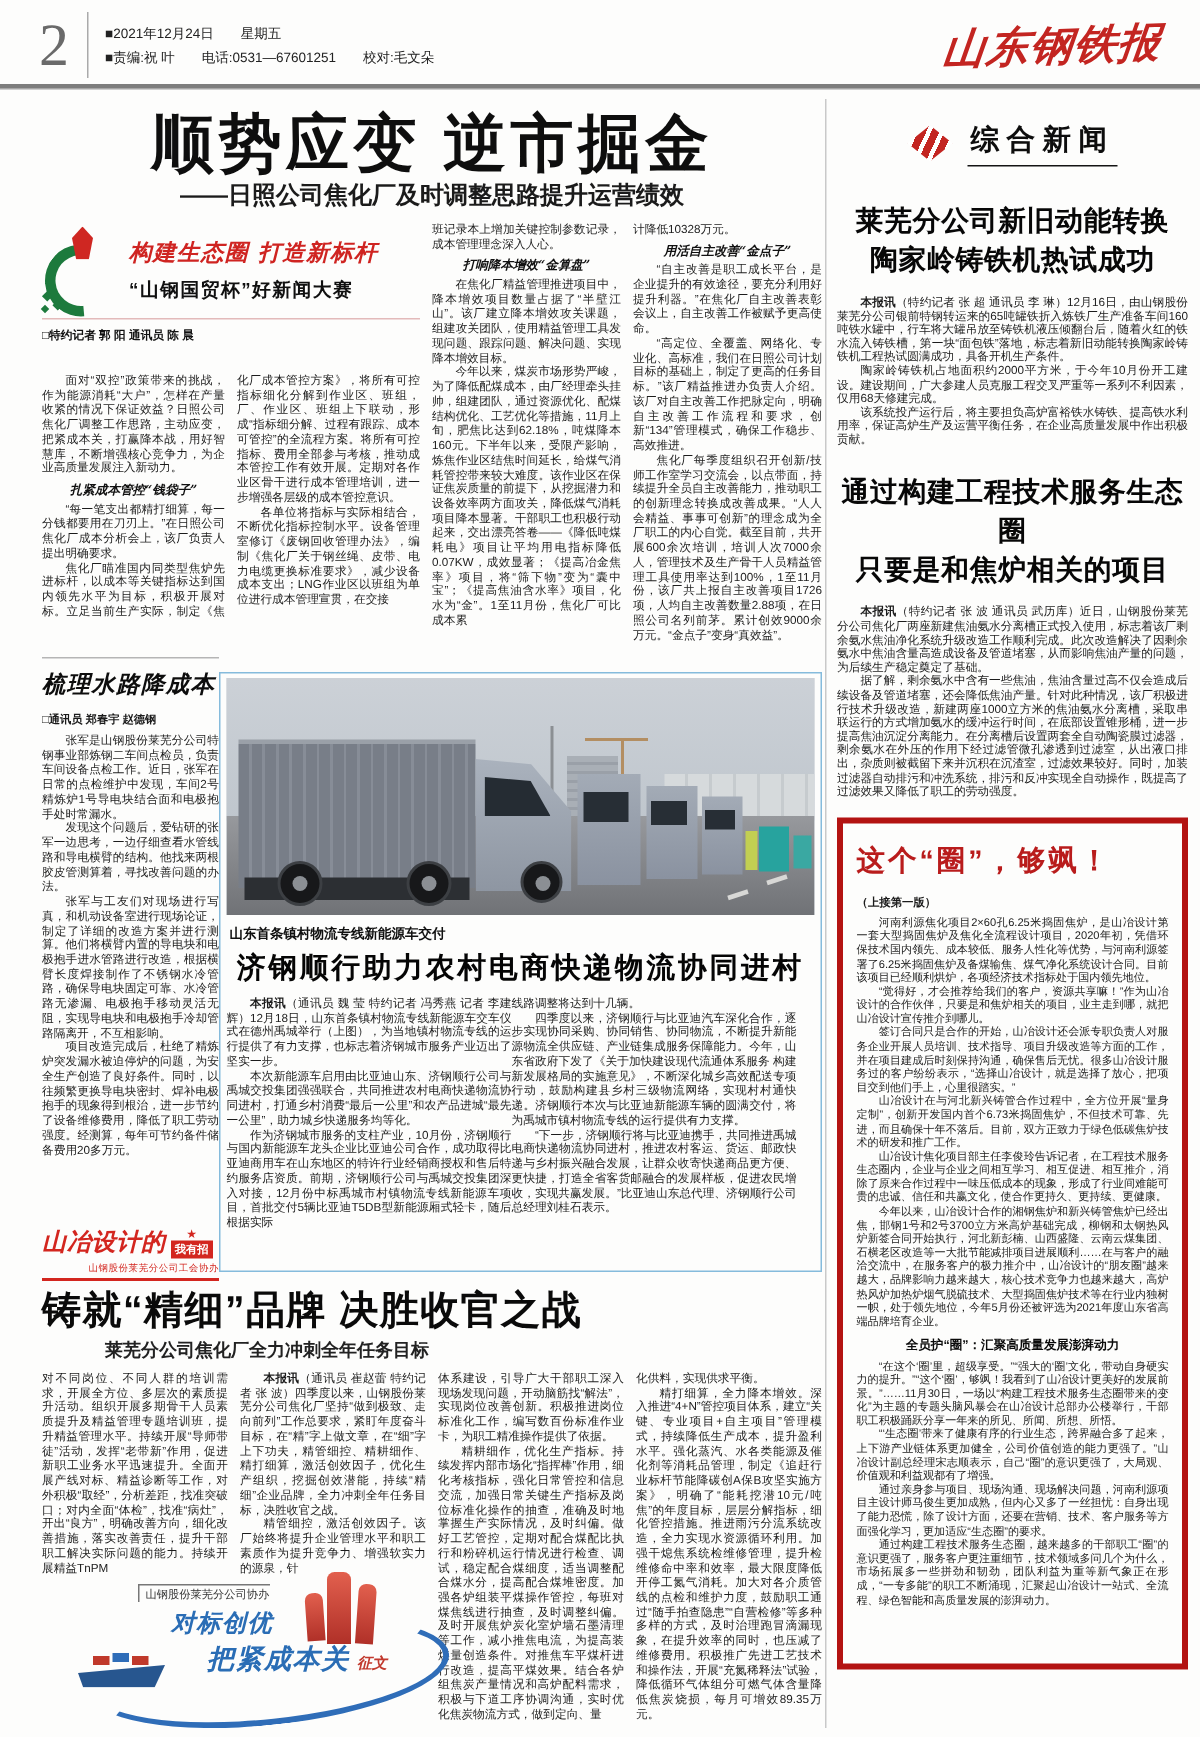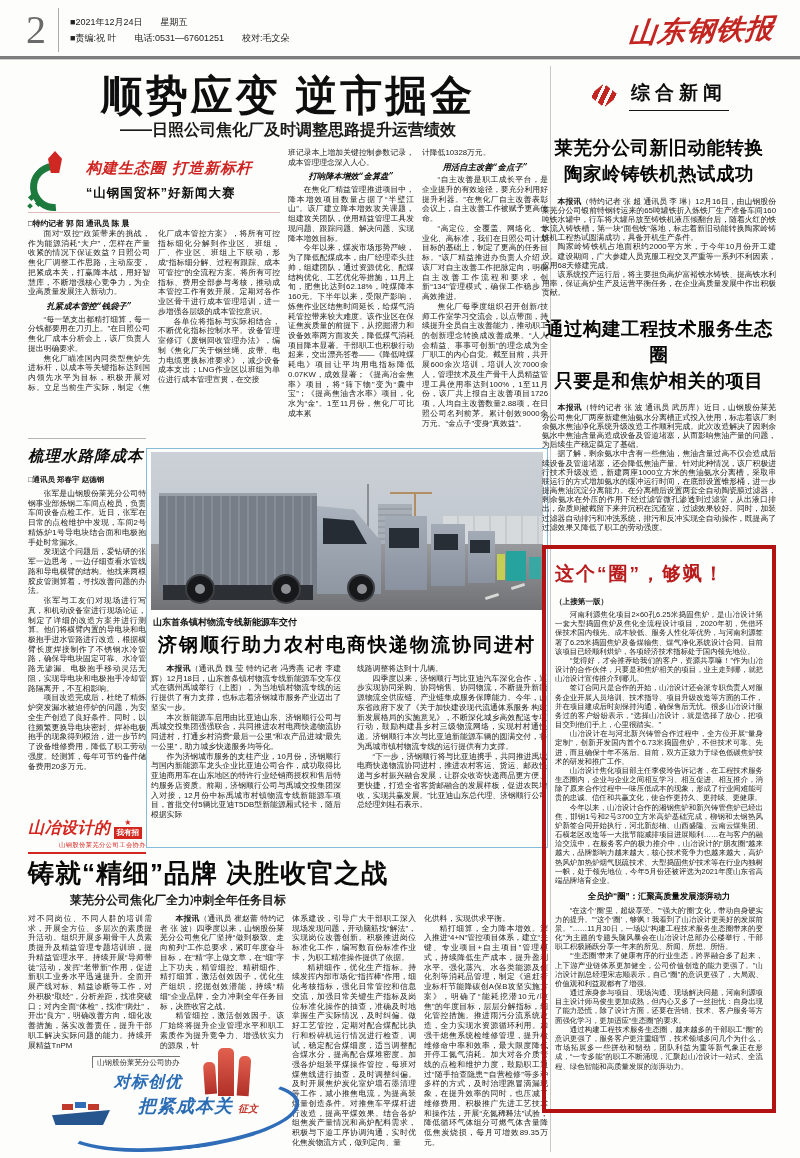--- a/index.html
+++ b/index.html
@@ -30,21 +30,21 @@
   .gb-logo{position:relative;width:52px;height:58px;flex:0 0 52px}
   .gb-cres{position:absolute;left:2px;top:12px;width:34px;height:34px;border-radius:50%;
         border:7px solid #1d7a3d;border-top-color:transparent;border-right-color:transparent;transform:rotate(40deg)}
   .gb-tulip{position:absolute;left:20px;top:0;width:14px;height:22px;background:#cf2722;
         clip-path:polygon(50% 0,100% 35%,80% 100%,20% 100%,0 35%)}
   .gb-dot{position:absolute;background:#1d7a3d;width:5px;height:5px;transform:rotate(45deg)}
   .gb-txt{margin-left:6px}
   .gb1{color:#cf2421;font-weight:900;font-style:italic;font-size:15px;letter-spacing:1px;
         font-family:"DejaVu Serif",serif;white-space:nowrap}
   .gb2{font-size:12.5px;font-weight:700;color:#101010;margin-top:7px;letter-spacing:1px;white-space:nowrap}
-  .m-byline{font-size:7.8px;font-weight:700;margin:2px 0 0;color:#111}
+  .m-byline{font-size:7.8px;font-weight:700;margin:2px 0 20px;color:#111}
   .g-text{column-count:2;column-gap:8px;height:218px;overflow:hidden}
   
   .wrule{position:absolute;left:28px;top:438px;width:118px;height:1px;background:#b5b5b5}
   .water{position:absolute;left:28px;top:446px;width:118px;height:368px;overflow:hidden}
   .w-title{font-family:"DejaVu Serif",serif;font-style:italic;font-weight:700;font-size:15.5px;
         letter-spacing:1px;white-space:nowrap;margin-bottom:8px;color:#0d0d0d}
   .w-byline{font-size:7.5px;font-weight:700;margin-bottom:4px}
   .innov{position:absolute;left:28px;top:818px;width:118px;border-bottom:2px solid #d3261f;padding-bottom:2px}
   .innov-row{display:flex;align-items:flex-end;gap:3px}
   .innov-main{font-size:16px;font-weight:900;font-style:italic;color:#d3261f;letter-spacing:0.5px}
@@ -74,42 +74,42 @@
         clip-path:polygon(0 0,70% 10%,100% 100%,0 100%)}
   .wheel{position:absolute;width:26px;height:26px;border-radius:50%;background:#17181a;border:2px solid #3c3f43}
   .wheel::after{content:"";position:absolute;left:8px;top:8px;width:10px;height:10px;border-radius:50%;background:#8b8f94}
   .rcab{position:absolute;background:linear-gradient(#a3abb6,#8a92a0)}
   .rws{position:absolute;background:#272e35}
   .bus{position:absolute}
   .dash{position:absolute;width:14px;height:3px;background:#d8d8d6;transform:rotate(-18deg)}
   .cap{font-size:9px;font-weight:700;margin:6px 2px 3px;color:#101010}
   .jg-title{font-family:"DejaVu Serif",serif;font-weight:900;font-size:19px;letter-spacing:2px;
         text-align:center;margin:2px 0 6px;color:#050505}
-  .jg-cols{display:flex;gap:16px}
+  .jg-cols{display:flex;gap:0}
   .jg-col{width:190px;flex:0 0 190px;overflow:hidden}
   .lead{font-weight:700}
   
   .bt-title{position:absolute;left:28px;top:856px;font-size:26px;font-weight:900;letter-spacing:1px;color:#0a0a0a}
   .bt-sub{position:absolute;left:70px;top:892px;font-size:12px;font-weight:700;color:#222}
   .bt-cols{position:absolute;left:28px;top:914px;width:520px;height:240px;display:flex;gap:8px}
   .bt-col{width:124px;flex:0 0 124px;overflow:hidden}
   .db{position:absolute;left:52px;top:1044px;width:250px;height:106px}
   .db-swoosh{position:absolute;left:6px;top:36px;width:234px;height:62px;border:4px solid transparent;
         border-bottom-color:#2f6db8;border-right-color:#2f6db8;border-radius:50%;transform:rotate(-6deg)}
   .db-b{position:absolute;border-radius:5px 5px 0 0;background:linear-gradient(#e2604e,#b03028)}
   .db-org{position:absolute;left:40px;top:12px;font-size:7.5px;color:#333;border-left:1px solid #777;
         border-top:1px solid #777;padding:1px 0 0 4px}
   .db-l1{position:absolute;left:62px;top:28px;font-size:16px;font-weight:900;font-style:italic;color:#2a6db5;letter-spacing:1px}
   .db-l2{position:absolute;left:86px;top:50px;font-size:18px;font-weight:900;font-style:italic;color:#2a6db5;letter-spacing:1px}
   .db-tag{position:absolute;left:186px;top:58px;font-size:10px;font-weight:700;font-style:italic;color:#c23a2e}
   .db-ship{position:absolute;left:0;top:66px;width:58px;height:15px;background:#27568f;
         clip-path:polygon(0 35%,100% 0,88% 100%,6% 100%)}
   .db-c{position:absolute;width:11px;height:6px}
   
-  .news{position:absolute;left:542px;top:66px;width:234px;height:1086px;overflow:hidden}
+  .news{position:absolute;left:558px;top:66px;width:234px;height:1086px;overflow:hidden}
   .n-head{display:flex;justify-content:center;align-items:center;gap:10px;margin:14px 0 24px}
   .n-logo{width:30px;height:24px;background:repeating-linear-gradient(115deg,#c32521 0 5px,#ffffff 5px 8px);
         clip-path:polygon(50% 0,100% 50%,50% 100%,0 50%)}
   .n-label{font-size:19px;font-weight:900;letter-spacing:5px;border-bottom:1.5px solid #141414;padding:0 2px 4px;color:#0d0d0d}
   .n-title{font-family:"Liberation Serif",serif;font-size:18.5px;font-weight:700;text-align:center;
         line-height:1.42;margin:10px 0 9px;color:#070707;letter-spacing:0.5px}
   .txt2{font-size:7.8px;line-height:1.18;color:#1c1c1c}
   .a2{margin-top:18px}
   .rb{margin-top:13px;border:4px solid #b31312;padding:8px 9px 6px;height:568px;overflow:hidden;box-sizing:border-box}
   .rb-title{font-size:19px;font-weight:900;text-align:left;letter-spacing:2px;margin:4px 0 10px;color:#b91c1c}

